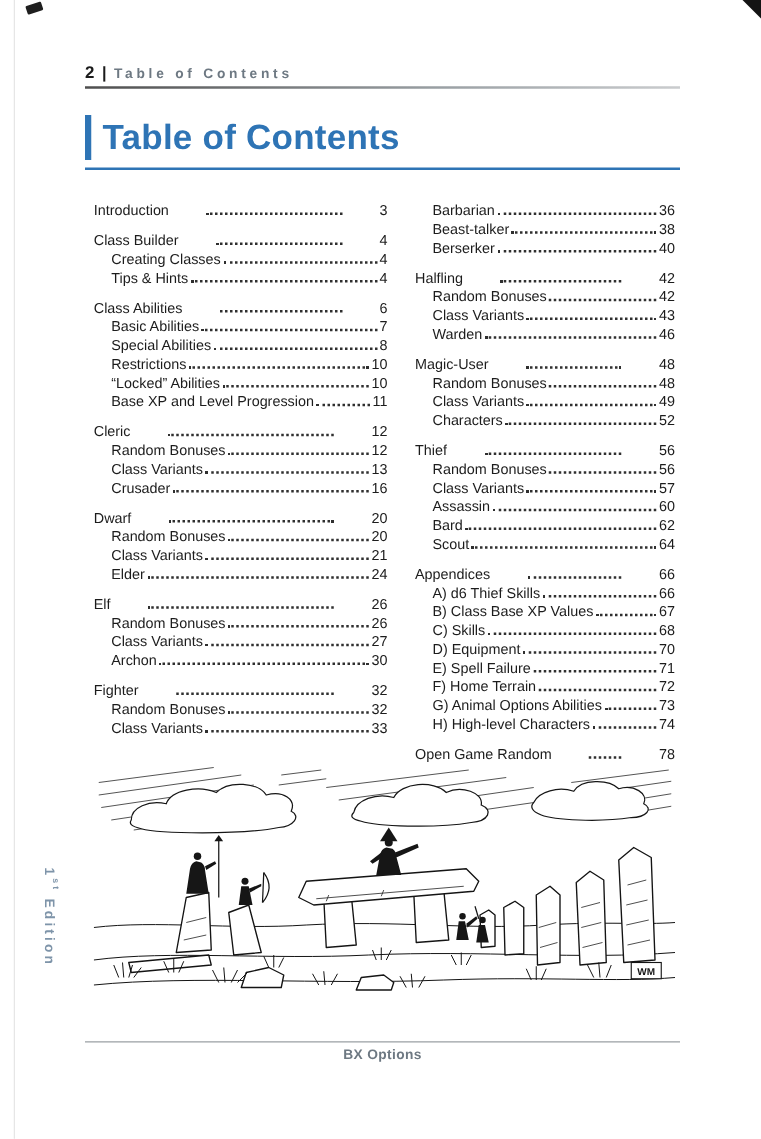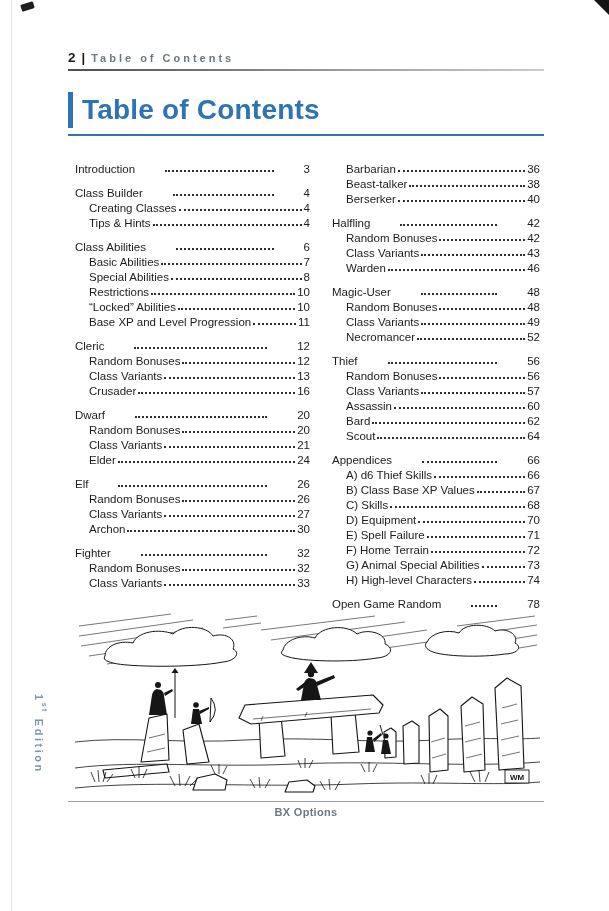--- a/index.html
+++ b/index.html
@@ -62,21 +62,21 @@
   .sig { font-family: "Liberation Sans", sans-serif; font-size: 8px; fill: #141414; font-weight: bold; }
 
   
   .sidebar-vertical { position: absolute; left: 33px; top: 694px; writing-mode: vertical-rl;
                       font-size: 11px; font-weight: bold; letter-spacing: 2.5px;
                       color: var(--sidebar); white-space: nowrap; }
   .sidebar-vertical sup { font-size: 7px; }
   .sv-gap { display: inline-block; height: 5px; }
 
   
-  .page-footer { position: absolute; left: 68px; top: 801px; width: 476px; text-align: center; }
+  .page-footer { position: absolute; left: 68px; top: 833px; width: 476px; text-align: center; }
   .footer-rule { height: 1px; background: #9aa0a4; }
   .footer-text { margin-top: 4px; font-size: 11px; font-weight: bold; color: var(--muted); letter-spacing: 0.3px; }
 </style>
 </head>
 <body>
 
 <div class="page">
 
   <div class="edge-left"></div>
   <div class="corner-tl"></div>
@@ -272,21 +272,21 @@
           <span class="toc-label">Random Bonuses</span>
           <span class="toc-leader"></span>
           <span class="toc-page">48</span>
         </div>
         <div class="toc-row level1">
           <span class="toc-label">Class Variants</span>
           <span class="toc-leader"></span>
           <span class="toc-page">49</span>
         </div>
         <div class="toc-row level1">
-          <span class="toc-label">Necromancer</span>
+          <span class="toc-label">Characters</span>
           <span class="toc-leader"></span>
           <span class="toc-page">52</span>
         </div>
         <div class="toc-row level0">
           <span class="toc-label">Thief</span>
           <span class="toc-leader"></span>
           <span class="toc-page">56</span>
         </div>
         <div class="toc-row level1">
           <span class="toc-label">Random Bonuses</span>
@@ -342,21 +342,21 @@
           <span class="toc-label">E) Spell Failure</span>
           <span class="toc-leader"></span>
           <span class="toc-page">71</span>
         </div>
         <div class="toc-row level1">
           <span class="toc-label">F) Home Terrain</span>
           <span class="toc-leader"></span>
           <span class="toc-page">72</span>
         </div>
         <div class="toc-row level1">
-          <span class="toc-label">G) Animal Special Abilities</span>
+          <span class="toc-label">G) Animal Options Abilities</span>
           <span class="toc-leader"></span>
           <span class="toc-page">73</span>
         </div>
         <div class="toc-row level1">
           <span class="toc-label">H) High-level Characters</span>
           <span class="toc-leader"></span>
           <span class="toc-page">74</span>
         </div>
         <div class="toc-row level0">
           <span class="toc-label">Open Game Random</span>

